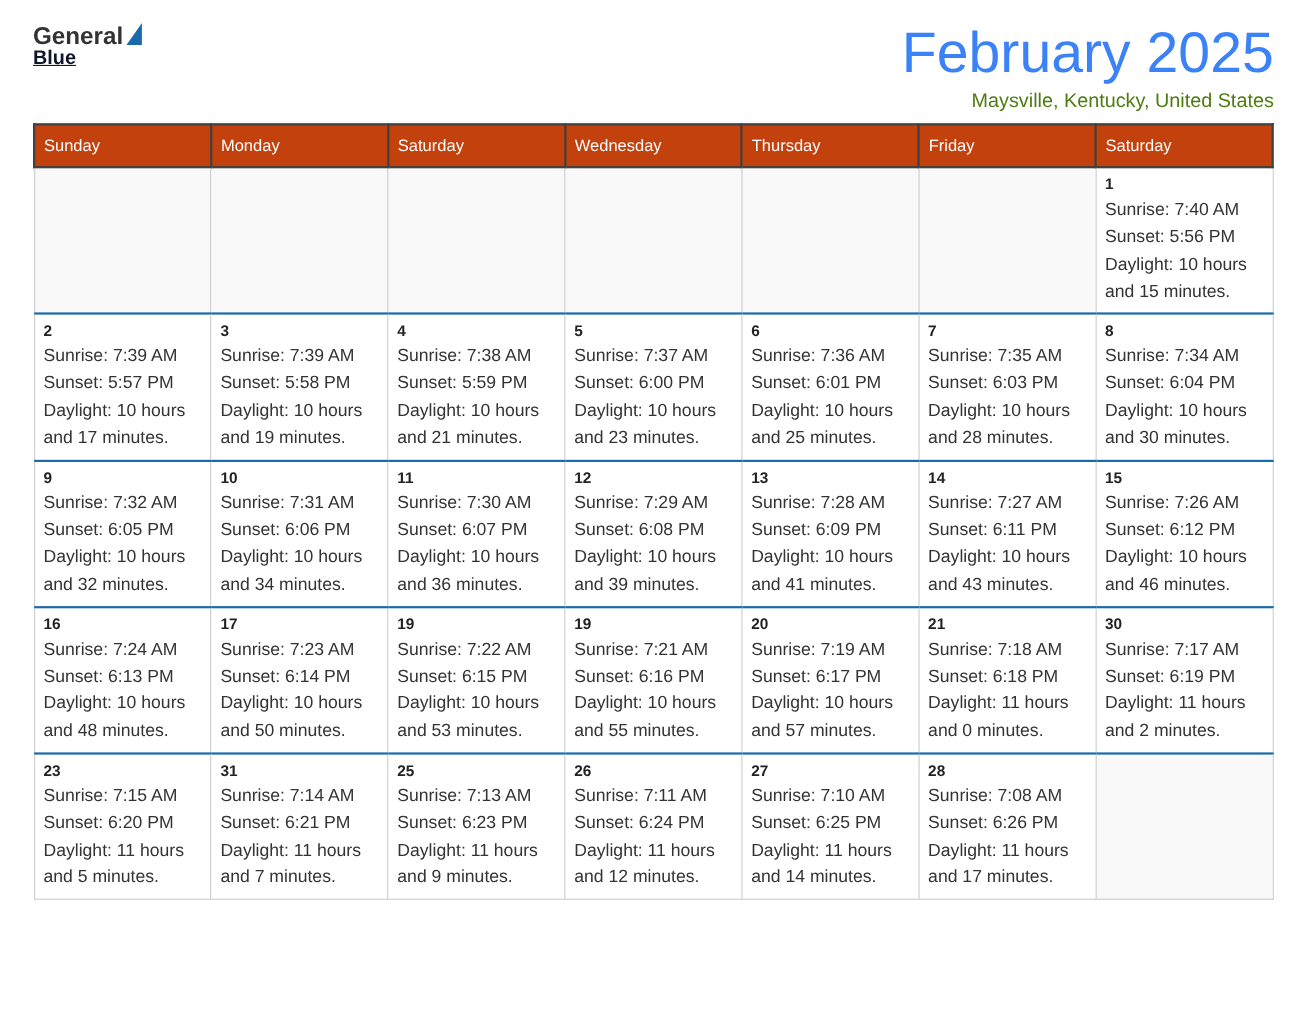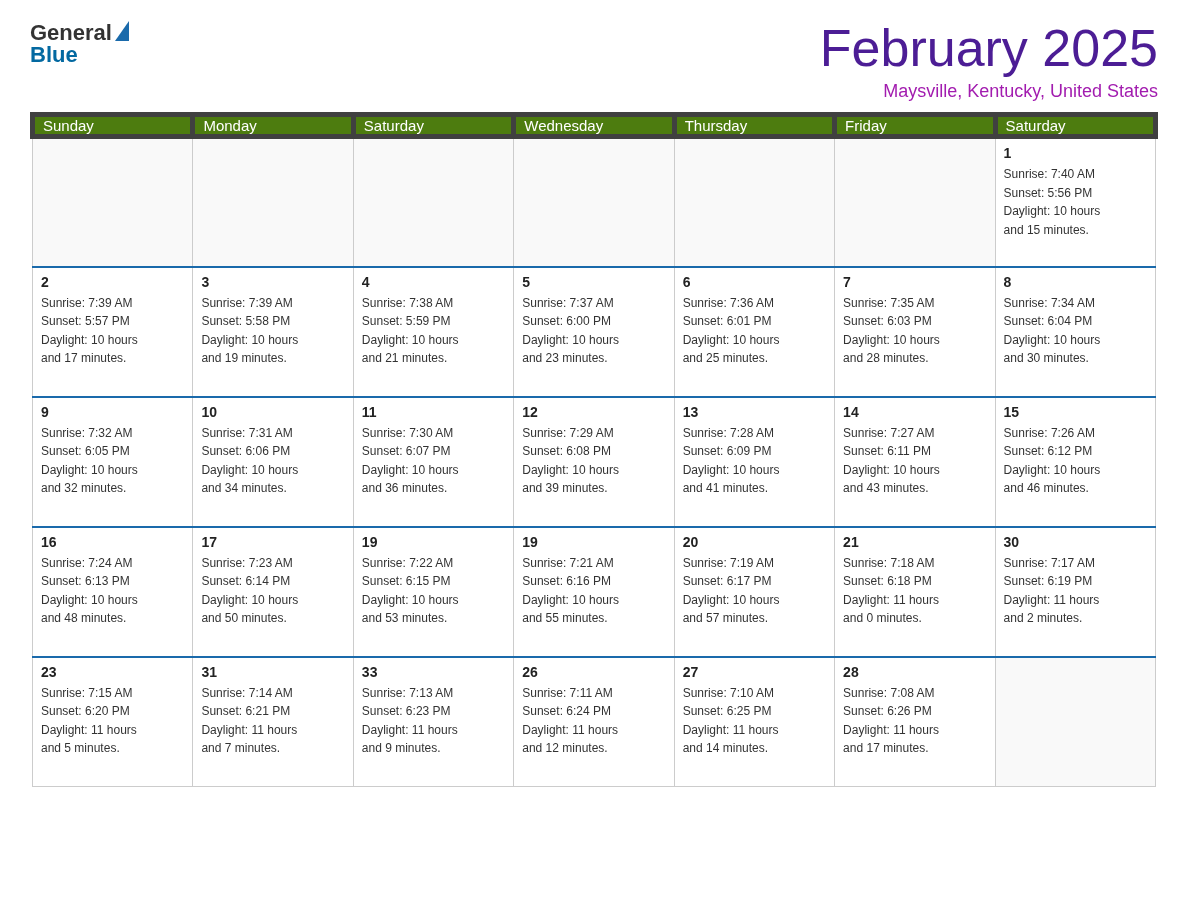--- a/index.html
+++ b/index.html
@@ -33,52 +33,53 @@
     }
     .logo-triangle {
       width: 0;
       height: 0;
       border-left: 14px solid transparent;
       border-bottom: 20px solid #1a6aab;
       margin-left: 3px;
       margin-top: -4px;
     }
     .logo-blue {
-      font-size: 22px;
+      font-size: 18px;
       font-weight: bold;
-      color: #0369a1;
+      color: #0f172a;
       margin-top: -4px;
+      text-decoration: underline;
     }
     .title-section {
       text-align: right;
     }
     .month-title {
       font-size: 52px;
       font-weight: 300;
-      color: #4c1d95;
+      color: #3b82f6;
       line-height: 1.1;
     }
     .location {
       font-size: 18px;
-      color: #a21caf;
+      color: #4d7c0f;
       margin-top: 4px;
     }
     .calendar {
       width: 100%;
       border-collapse: collapse;
       margin-top: 10px;
     }
     .calendar th {
-      background-color: #4d7c0f;
+      background-color: #c2410c;
       color: #fff;
-      padding: 0 8px;
+      padding: 10px 8px;
       text-align: left;
       font-size: 15px;
       font-weight: normal;
-      border: 5px solid #404040;
+      border: 2px solid #404040;
     }
     .calendar td {
       border: 1px solid #ccc;
       vertical-align: top;
       padding: 6px 8px;
       width: 14.28%;
       height: 130px;
       font-size: 12.5px;
       color: #333;
       background: #fff;
@@ -86,21 +87,21 @@
     .calendar td.empty {
       background: #f9f9f9;
     }
     .day-number {
       font-size: 14px;
       font-weight: bold;
       color: #222;
       margin-bottom: 4px;
     }
     .day-info {
-      font-size: 12px;
+      font-size: 16px;
       color: #333;
       line-height: 1.55;
     }
     .border-top-row td {
       border-top: 2px solid #1a6aab;
     }
   </style>
 </head>
 <body>
 
@@ -236,21 +237,21 @@
       <tr class="border-top-row">
         <td>
           <div class="day-number">23</div>
           <div class="day-info">Sunrise: 7:15 AM<br>Sunset: 6:20 PM<br>Daylight: 11 hours<br>and 5 minutes.</div>
         </td>
         <td>
           <div class="day-number">31</div>
           <div class="day-info">Sunrise: 7:14 AM<br>Sunset: 6:21 PM<br>Daylight: 11 hours<br>and 7 minutes.</div>
         </td>
         <td>
-          <div class="day-number">33</div>
+          <div class="day-number">25</div>
           <div class="day-info">Sunrise: 7:13 AM<br>Sunset: 6:23 PM<br>Daylight: 11 hours<br>and 9 minutes.</div>
         </td>
         <td>
           <div class="day-number">26</div>
           <div class="day-info">Sunrise: 7:11 AM<br>Sunset: 6:24 PM<br>Daylight: 11 hours<br>and 12 minutes.</div>
         </td>
         <td>
           <div class="day-number">27</div>
           <div class="day-info">Sunrise: 7:10 AM<br>Sunset: 6:25 PM<br>Daylight: 11 hours<br>and 14 minutes.</div>
         </td>

